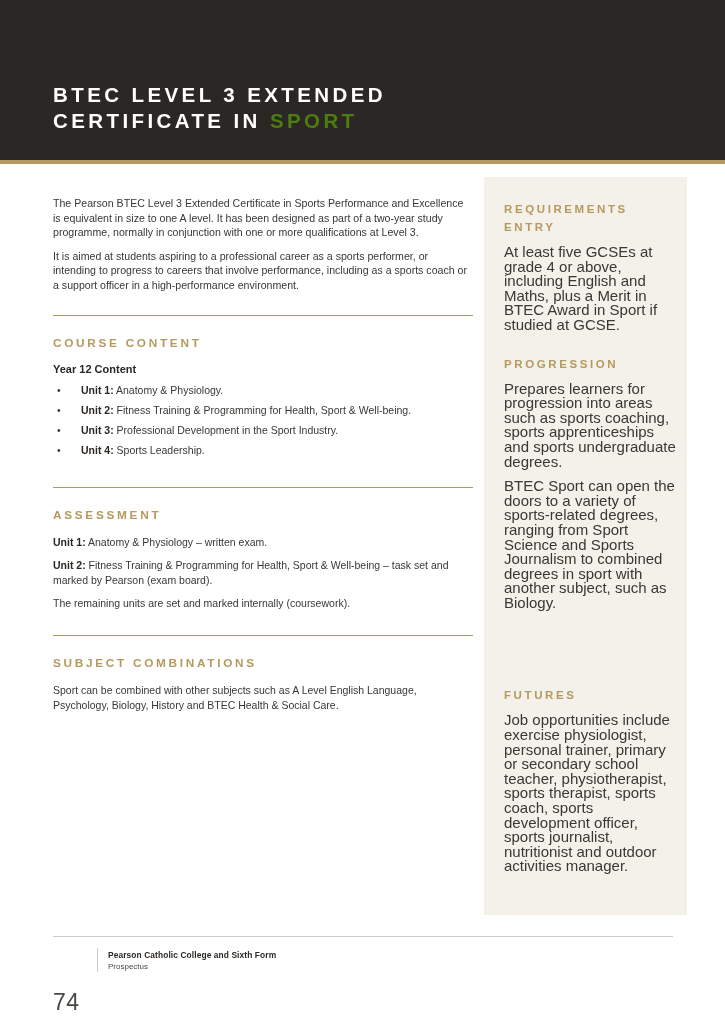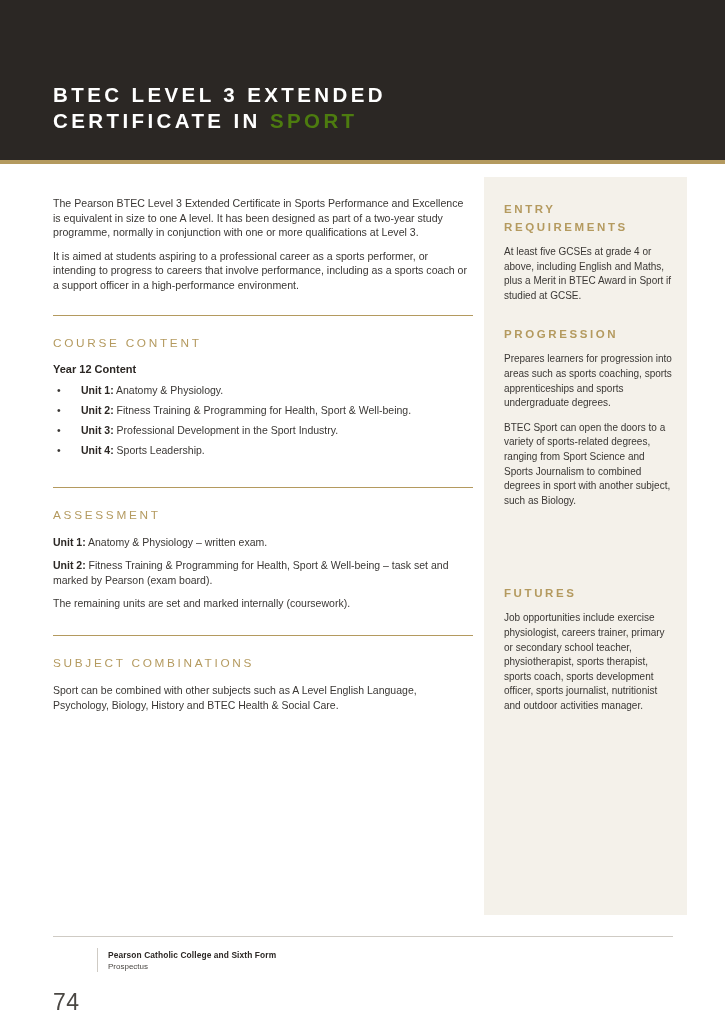--- a/index.html
+++ b/index.html
@@ -74,21 +74,21 @@
   .side-head {
     color: #b49a5f;
     font-size: 11.5px;
     font-weight: bold;
     letter-spacing: 2.6px;
     text-transform: uppercase;
     line-height: 18px;
     margin: 0 0 9px 0;
   }
   .side-body {
-    font-size: 10px;
+    font-size: 15px;
     line-height: 14.6px;
     color: #3a3734;
     margin: 0 0 22px 0;
   }
   .side-body.tight { margin-bottom: 10px; }
 
   .side-block { margin-bottom: 20px; }
 
   
   .main {
@@ -108,21 +108,21 @@
   .divider {
     height: 1px;
     background: #b49a5f;
     margin: 22px 0 20px 0;
     width: 420px;
   }
 
   .sec-head {
     color: #b49a5f;
     font-size: 11.8px;
-    font-weight: normal;
+    font-weight: bold;
     letter-spacing: 2.7px;
     text-transform: uppercase;
     margin: 0 0 13px 0;
   }
 
   .sub-head {
     font-size: 11px;
     font-weight: bold;
     color: #2b2724;
     margin: 0 0 8px 0;
@@ -212,35 +212,35 @@
     <div>BTEC LEVEL 3 EXTENDED</div>
     <div><span>CERTIFICATE IN </span><span class="accent">SPORT</span></div>
   </div>
 
   <div class="side-panel"></div>
 
   <div class="side-inner">
 
     <div class="side-block">
       <div class="side-head">
+        <div>REQUIREMENTS</div>
         <div>ENTRY</div>
-        <div>REQUIREMENTS</div>
       </div>
       <p class="side-body">At least five GCSEs at grade 4 or above, including English and Maths, plus a Merit in BTEC Award in Sport if studied at GCSE.</p>
     </div>
 
     <div class="side-block">
       <div class="side-head">PROGRESSION</div>
       <p class="side-body tight">Prepares learners for progression into areas such as sports coaching, sports apprenticeships and sports undergraduate degrees.</p>
       <p class="side-body">BTEC Sport can open the doors to a variety of sports-related degrees, ranging from Sport Science and Sports Journalism to combined degrees in sport with another subject, such as Biology.</p>
     </div>
 
     <div class="side-block" style="margin-top:76px;">
       <div class="side-head">FUTURES</div>
-      <p class="side-body">Job opportunities include exercise physiologist, careers trainer, primary or secondary school teacher, physiotherapist, sports therapist, sports coach, sports development officer, sports journalist, nutritionist and outdoor activities manager.</p>
+      <p class="side-body">Job opportunities include exercise physiologist, personal trainer, primary or secondary school teacher, physiotherapist, sports therapist, sports coach, sports development officer, sports journalist, nutritionist and outdoor activities manager.</p>
     </div>
 
   </div>
 
   <div class="main">
 
     <div class="intro">
       <p>The Pearson BTEC Level 3 Extended Certificate in Sports Performance and Excellence is equivalent in size to one A level. It has been designed as part of a two-year study programme, normally in conjunction with one or more qualifications at Level 3.</p>
       <p>It is aimed at students aspiring to a professional career as a sports performer, or intending to progress to careers that involve performance, including as a sports coach or a support officer in a high-performance environment.</p>
     </div>

